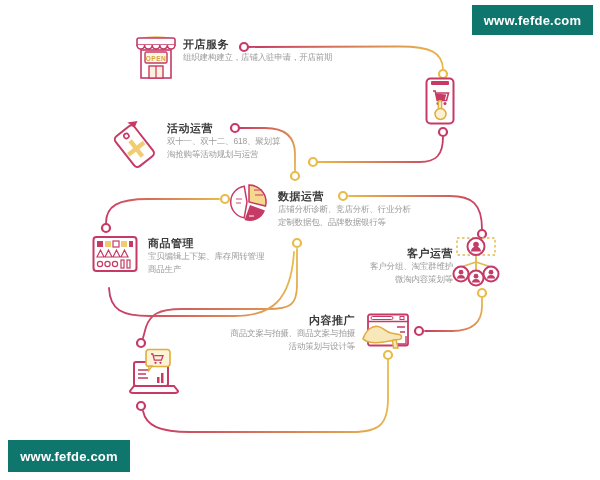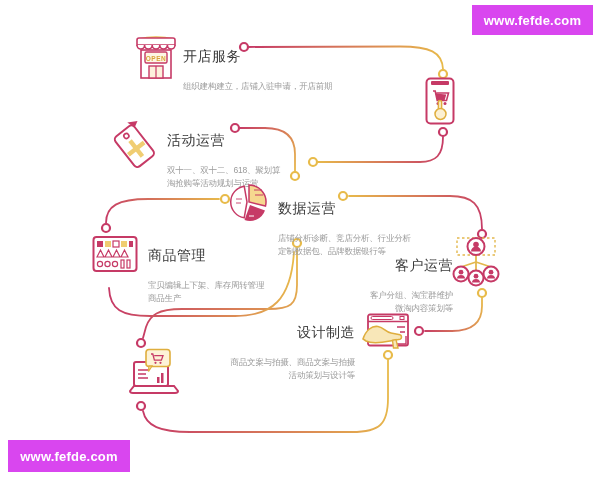--- a/index.html
+++ b/index.html
@@ -1,24 +1,24 @@
 <!DOCTYPE html>
 <html><head>
 <meta charset="utf-8">
 <style>
   html,body{margin:0;padding:0;background:#ffffff;}
   .canvas{position:relative;width:600px;height:480px;background:#ffffff;overflow:hidden;
           font-family:"Liberation Sans","DejaVu Sans",sans-serif;}
   .wires{position:absolute;left:0;top:0;width:600px;height:480px;}
   .node-icon{position:absolute;}
   .ntext{position:absolute;}
-  .ntext .title{font-size:14px;font-weight:normal;color:#3a3a3a;letter-spacing:.5px;line-height:13px;margin-top:12px;}
-  .ntext .sub{margin-top:17px;font-size:8.5px;color:#9b9b9b;line-height:13px;letter-spacing:-.2px;white-space:nowrap;}
+  .ntext .title{font-size:11px;font-weight:bold;color:#3a3a3a;letter-spacing:.5px;line-height:13px;}
+  .ntext .sub{margin-top:0;font-size:8.5px;color:#9b9b9b;line-height:13px;letter-spacing:-.2px;white-space:nowrap;}
   .ntext.right{text-align:right;}
-  .watermark{position:absolute;background:#d946ef;color:#ffffff;font-weight:bold;font-size:13px;
+  .watermark{position:absolute;background:#0f766e;color:#ffffff;font-weight:bold;font-size:13px;
              display:flex;align-items:center;justify-content:center;letter-spacing:.2px;}
 </style>
 </head>
 <body>
 
 <div class="canvas">
 
   <svg class="wires" width="600" height="480" viewBox="0 0 600 480">
     <defs>
       <linearGradient id="gA" gradientUnits="userSpaceOnUse" x1="250" y1="47" x2="443" y2="74">
@@ -189,21 +189,21 @@
   <svg class="node-icon" style="left:360px;top:313px" width="50" height="38" viewBox="0 0 50 38">
     <rect x="8" y="1.5" width="40" height="31" rx="2" fill="#fff" stroke="#c63a66" stroke-width="1.8"></rect>
     <line x1="8" y1="8.5" x2="48" y2="8.5" stroke="#c63a66" stroke-width="1.6"></line>
     <rect x="11" y="3.5" width="22" height="3" rx="1.5" fill="none" stroke="#c63a66" stroke-width="1"></rect>
     <rect x="40" y="3.5" width="4" height="3" fill="none" stroke="#c63a66" stroke-width="1"></rect>
     <path d="M37 14 h8 M40 19 h5 M46 23 v8 h-9" fill="none" stroke="#c63a66" stroke-width="1.4"></path>
     <path d="M3 26 C6 17 12 12.5 18 13.5 C24 14.5 25.5 19 31 20 L40 21.8 C42 22.3 42 25.8 40 26.3 L30 28 C20 30 10 30 6 28 Z" fill="#f8e7b8" stroke="#dfae3e" stroke-width="1.6"></path>
     <path d="M36 26.6 L38 35 L33.5 35 L32.5 27.4 Z" fill="#f8e7b8" stroke="#dfae3e" stroke-width="1.4"></path>
   </svg>
   <div class="ntext right" style="left:215px;top:314px;width:140px">
-    <div class="title">设计制造</div>
+    <div class="title">内容推广</div>
     <div class="sub"><span>商品文案与拍摄、商品文案与拍摄</span><br><span>活动策划与设计等</span></div>
   </div>
 
   <svg class="node-icon" style="left:128px;top:348px" width="52" height="48" viewBox="0 0 52 48">
     <rect x="6" y="14" width="34" height="24" rx="2" fill="#fff" stroke="#c63a66" stroke-width="2"></rect>
     <path d="M10 22 h10 M10 26 h8 M10 30 h10" stroke="#c63a66" stroke-width="1.3"></path>
     <rect x="29" y="29" width="2.5" height="6" fill="#c63a66"></rect>
     <rect x="33" y="25" width="2.5" height="10" fill="#c63a66"></rect>
     <path d="M6 38 L46 38 L50 43 Q50 45 47 45 H5 Q2 45 2 43 Z" fill="#fff" stroke="#c63a66" stroke-width="2"></path>
     <rect x="18" y="1.5" width="24" height="17" rx="3" fill="#fdf3d7" stroke="#dfae3e" stroke-width="1.6"></rect>

